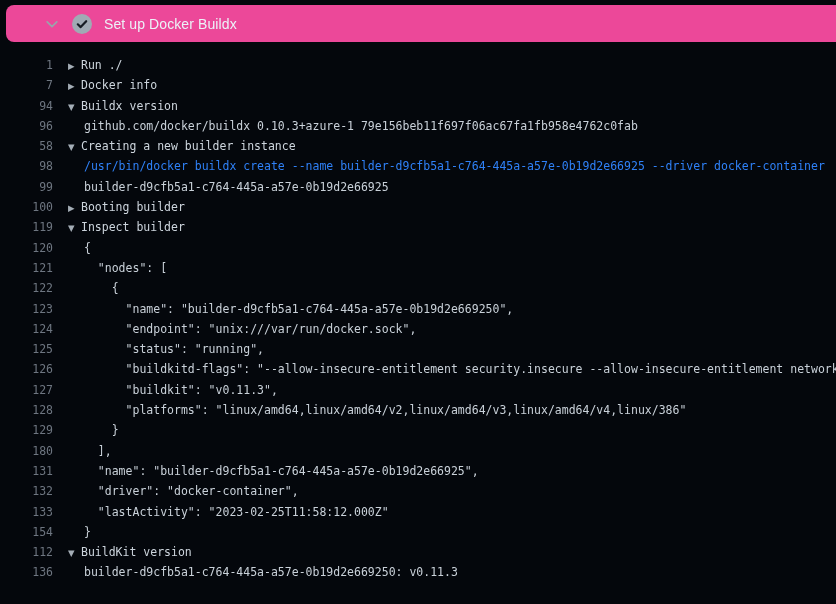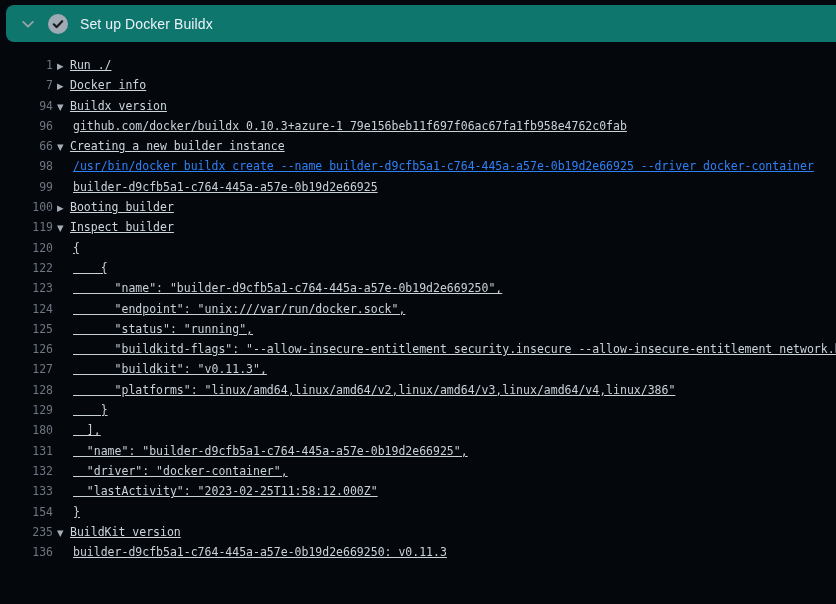--- a/index.html
+++ b/index.html
@@ -17,25 +17,26 @@
     height: 604px;
     background: #04070c;
   }
   
   .step-header {
     position: absolute;
     left: 6px;
     top: 5px;
     right: 0;
     height: 37px;
-    background: #0f766e;
+    background: #ec4899;
     border-radius: 8px 0 0 8px;
     display: flex;
     align-items: center;
     cursor: pointer;
+    padding-left: 24px;
   }
   .chev {
     margin-left: 15px;
     width: 14px;
     height: 14px;
     flex: none;
     display: flex;
     align-items: center;
     justify-content: center;
   }
@@ -68,24 +69,23 @@
     font-size: 11.5px;
   }
   .num {
     width: 53px;
     flex: none;
     text-align: right;
     color: #6e7681;
     cursor: pointer;
   }
   .content {
-    margin-left: 4px;
+    margin-left: 15px;
     color: #c9d1d9;
     flex: none;
-    text-decoration: underline;
   }
   .row.group { cursor: pointer; }
   .row.group .content { color: #cdd5dd; }
   .row.command .content { color: #2f81f7; padding-left: 16px; }
   .row.output .content { padding-left: 16px; }
   .arrow {
     display: inline-block;
     width: 13px;
     color: #a4adb6;
     font-family: "DejaVu Sans", sans-serif;
@@ -128,21 +128,21 @@
     <span class="content"><span class="arrow">▼</span><span>Buildx version</span></span>
   </div>
 
 
   <div class="row output">
     <span class="num">96</span>
     <span class="content">github.com/docker/buildx 0.10.3+azure-1 79e156beb11f697f06ac67fa1fb958e4762c0fab</span>
   </div>
 
   <div class="row group">
-    <span class="num">66</span>
+    <span class="num">58</span>
     <span class="content"><span class="arrow">▼</span><span>Creating a new builder instance</span></span>
   </div>
 
   <div class="row command">
     <span class="num">98</span>
     <span class="content">/usr/bin/docker buildx create --name builder-d9cfb5a1-c764-445a-a57e-0b19d2e66925 --driver docker-container</span>
   </div>
 
   <div class="row output">
     <span class="num">99</span>
@@ -157,20 +157,24 @@
   <div class="row group">
     <span class="num">119</span>
     <span class="content"><span class="arrow">▼</span><span>Inspect builder</span></span>
   </div>
 
   <div class="row output">
     <span class="num">120</span>
     <span class="content">{</span>
   </div>
 
+  <div class="row output">
+    <span class="num">121</span>
+    <span class="content">  "nodes": [</span>
+  </div>
 
   <div class="row output">
     <span class="num">122</span>
     <span class="content">    {</span>
   </div>
 
   <div class="row output">
     <span class="num">123</span>
     <span class="content">      "name": "builder-d9cfb5a1-c764-445a-a57e-0b19d2e669250",</span>
   </div>
@@ -224,21 +228,21 @@
     <span class="num">133</span>
     <span class="content">  "lastActivity": "2023-02-25T11:58:12.000Z"</span>
   </div>
 
   <div class="row output">
     <span class="num">154</span>
     <span class="content">}</span>
   </div>
 
   <div class="row group">
-    <span class="num">235</span>
+    <span class="num">112</span>
     <span class="content"><span class="arrow">▼</span><span>BuildKit version</span></span>
   </div>
 
   <div class="row output">
     <span class="num">136</span>
     <span class="content">builder-d9cfb5a1-c764-445a-a57e-0b19d2e669250: v0.11.3</span>
   </div>
 </div>
 
 </div>

